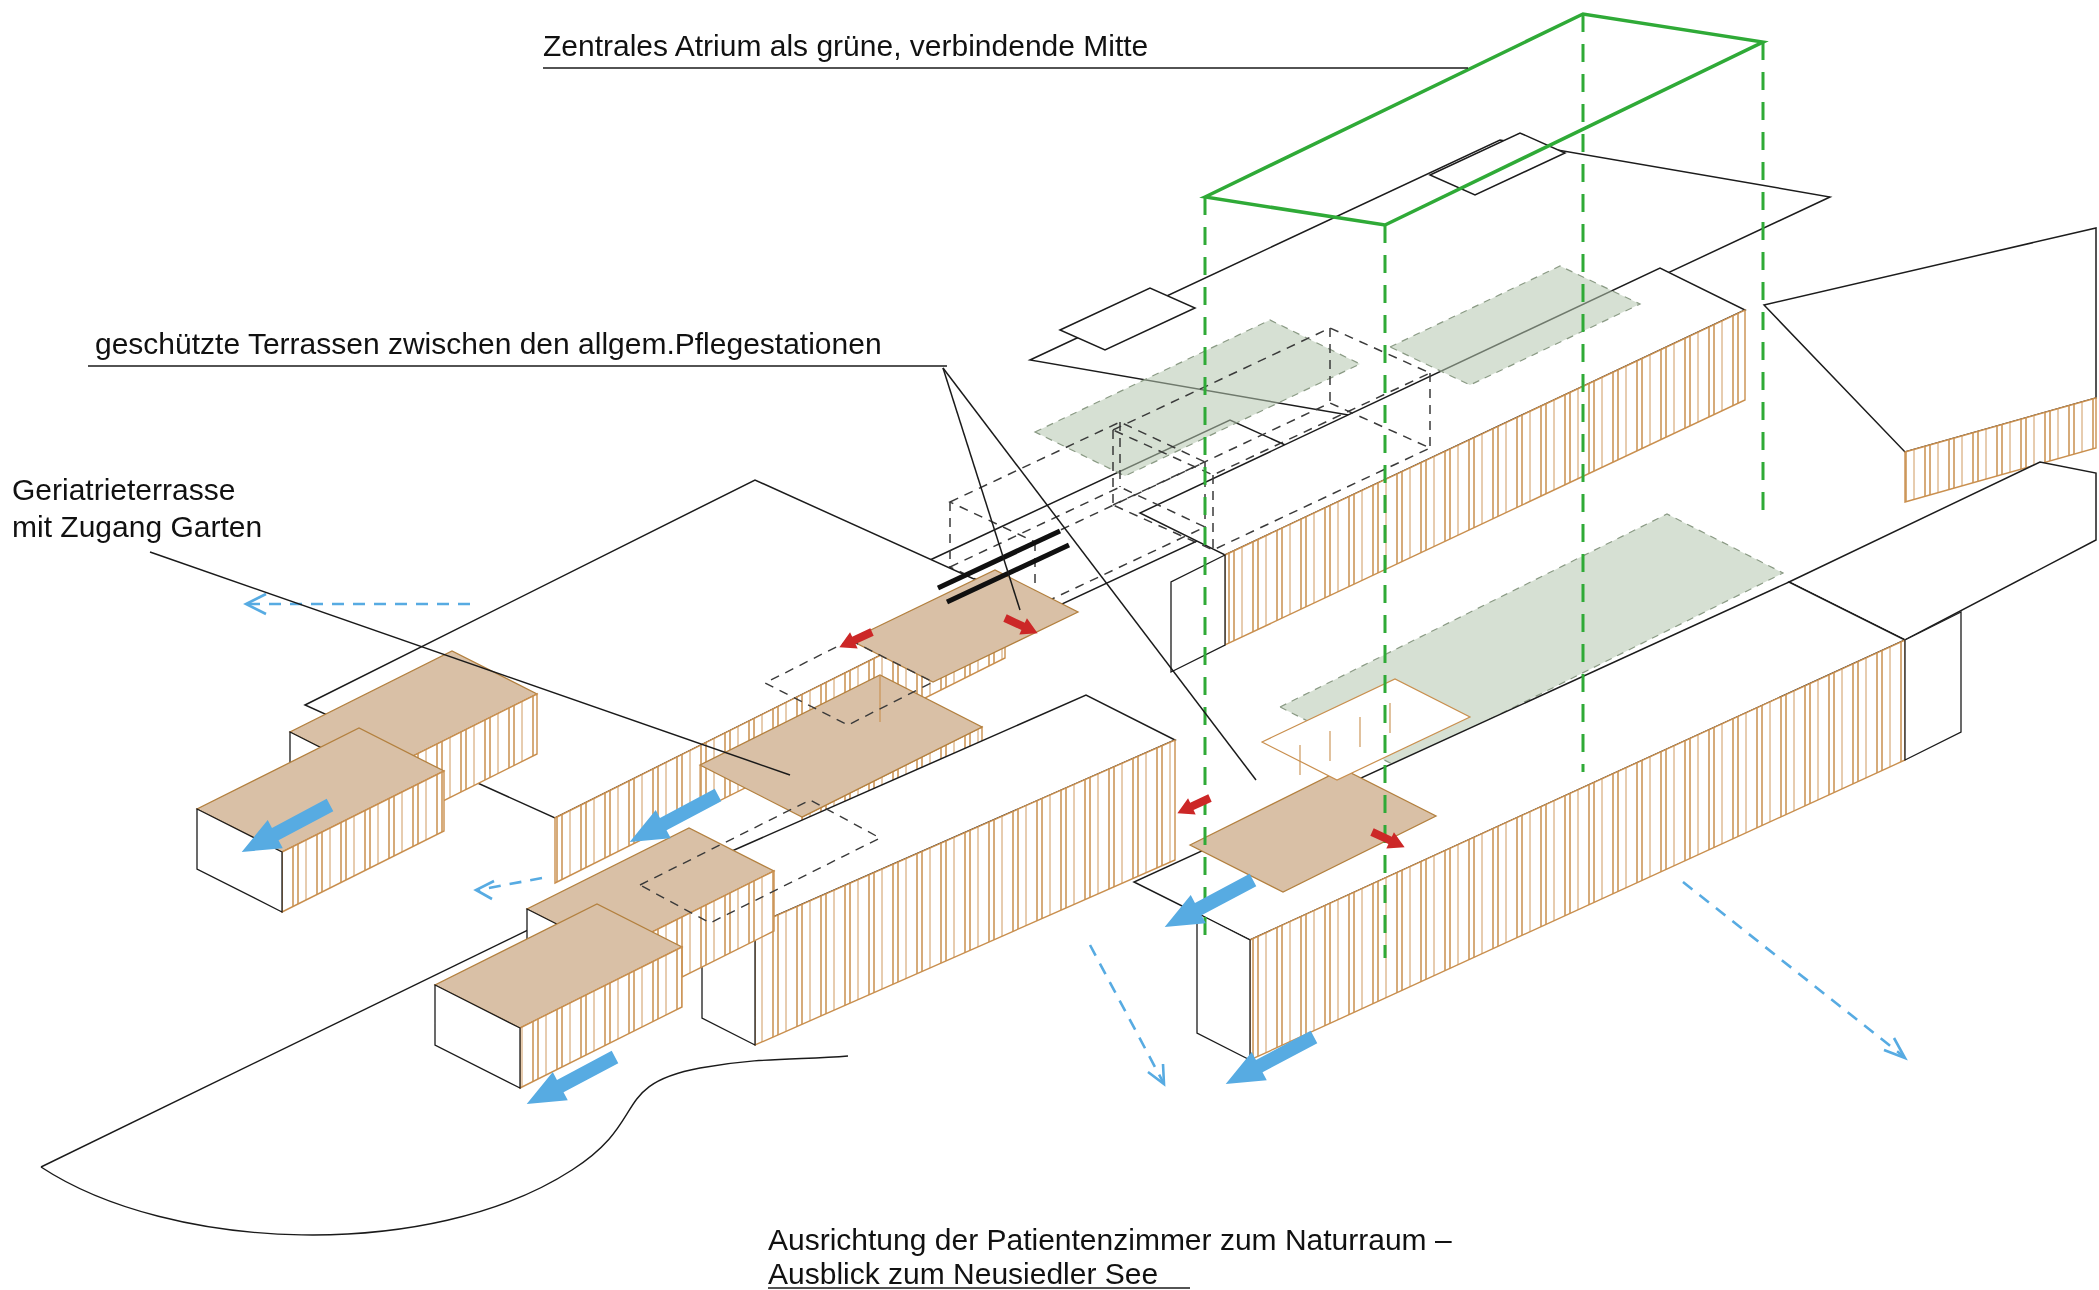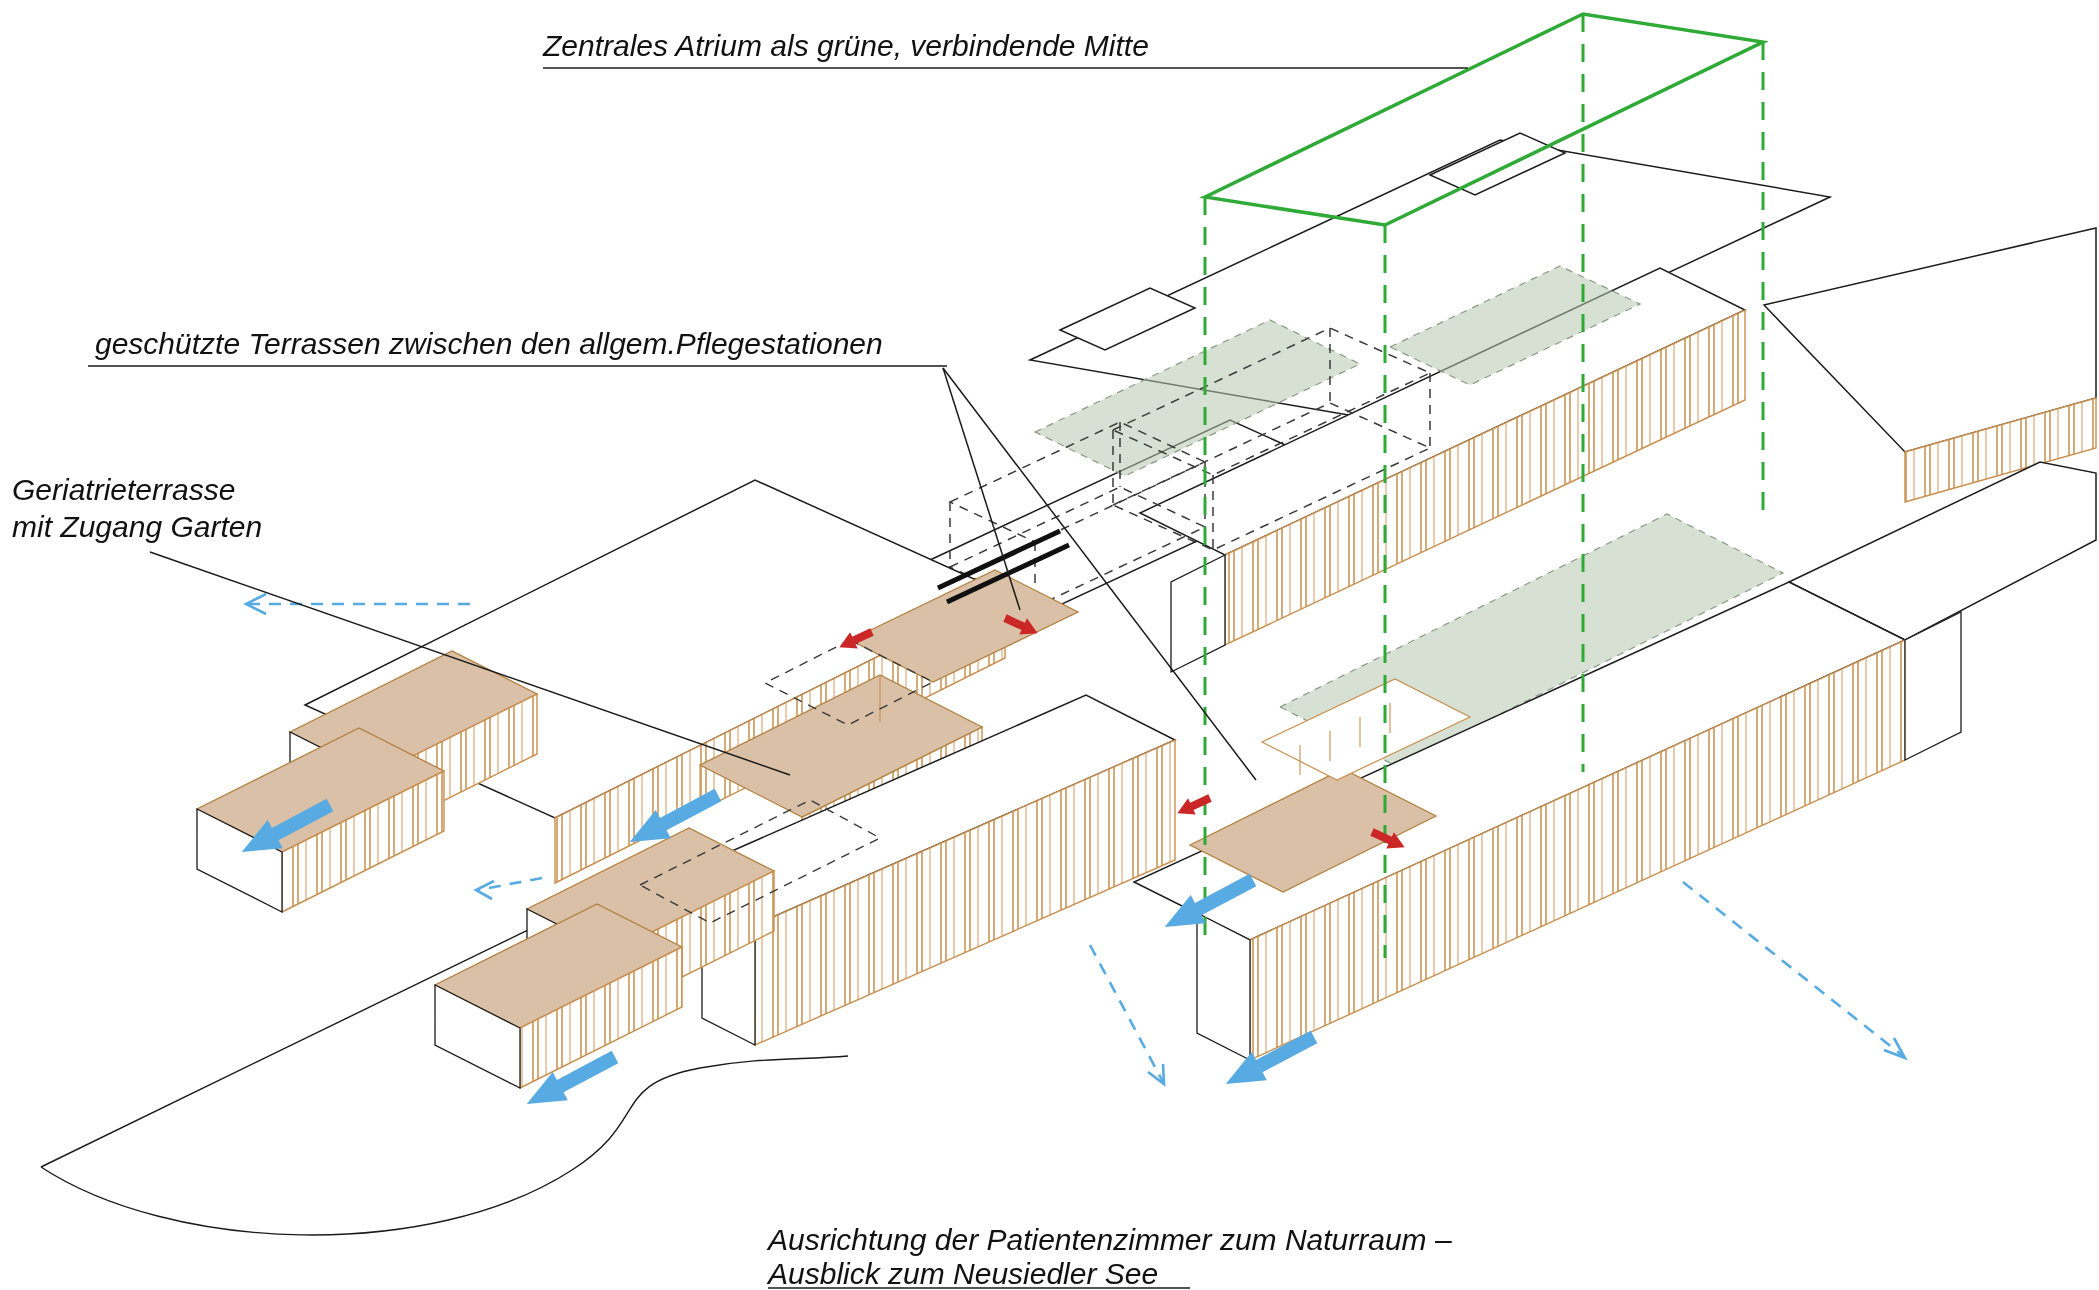--- a/index.html
+++ b/index.html
@@ -1,17 +1,17 @@
 <!DOCTYPE html>
 <html><head>
 <meta charset="utf-8">
 <style>
   html,body{margin:0;padding:0;background:#ffffff;}
   .stage{position:relative;width:2099px;height:1290px;background:#ffffff;overflow:hidden;
-         font-family:"Liberation Sans",sans-serif;font-style:italic;}
+         font-family:"Liberation Sans",sans-serif;}
   svg{position:absolute;left:0;top:0;}
   .roof{fill:#ffffff;stroke:#1c1c1c;stroke-width:1.5;}
   .whiteface{fill:#ffffff;stroke:#1c1c1c;stroke-width:1.3;}
   .facade{stroke:#c98f4e;stroke-width:1.4;}
   .terrace{fill:#d9c0a6;stroke:#b3803f;stroke-width:1.3;}
   .greenpatch{fill:#b5c6ae;fill-opacity:.55;stroke:#8a9a84;stroke-width:1.2;stroke-dasharray:7 6;}
   .dashbox{fill:none;stroke:#3a3a3a;stroke-width:1.5;stroke-dasharray:9 7;}
   .grounddash{fill:none;stroke:#3a3a3a;stroke-width:1.4;stroke-dasharray:9 7;}
   .groundline{fill:none;stroke:#1a1a1a;stroke-width:1.4;}
   .leader{stroke:#1a1a1a;stroke-width:1.5;}

